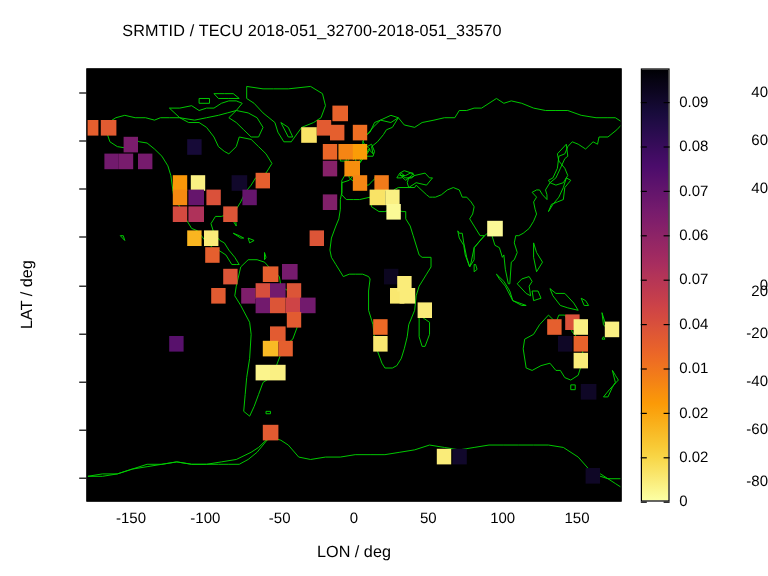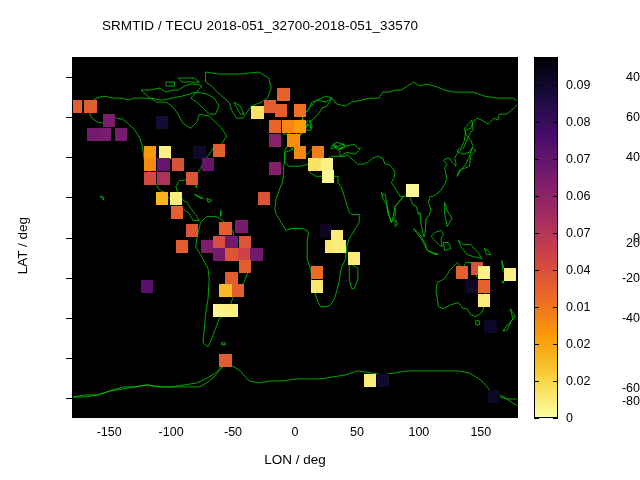--- a/index.html
+++ b/index.html
@@ -132,21 +132,21 @@
       <div class="ytick-label" style="top: 157.278px;">40</div>
       <div class="ytick-mark" style="top: 157.278px;"></div>
       <div class="ytick-label" style="top: 197.389px; margin-top: 46px;">20</div>
       <div class="ytick-mark" style="top: 197.389px;"></div>
       <div class="ytick-label" style="top: 237.5px;">0</div>
       <div class="ytick-mark" style="top: 237.5px;"></div>
       <div class="ytick-label" style="top: 277.611px;">-20</div>
       <div class="ytick-mark" style="top: 277.611px;"></div>
       <div class="ytick-label" style="top: 317.722px;">-40</div>
       <div class="ytick-mark" style="top: 317.722px;"></div>
-      <div class="ytick-label" style="top: 357.833px; margin-top: 30px;">-60</div>
+      <div class="ytick-label" style="top: 357.833px;">-60</div>
       <div class="ytick-mark" style="top: 357.833px;"></div>
       <div class="ytick-label" style="top: 401px;">-80</div>
       <div class="ytick-mark" style="top: 397.944px;"></div>
     </div>
   <div id="xticks-container">
       <div class="xtick-label" style="left: 109.167px;">-150</div>
       <div class="xtick-label" style="left: 171.111px;">-100</div>
       <div class="xtick-label" style="left: 233.056px;">-50</div>
       <div class="xtick-label" style="left: 295px;">0</div>
       <div class="xtick-label" style="left: 356.944px;">50</div>

